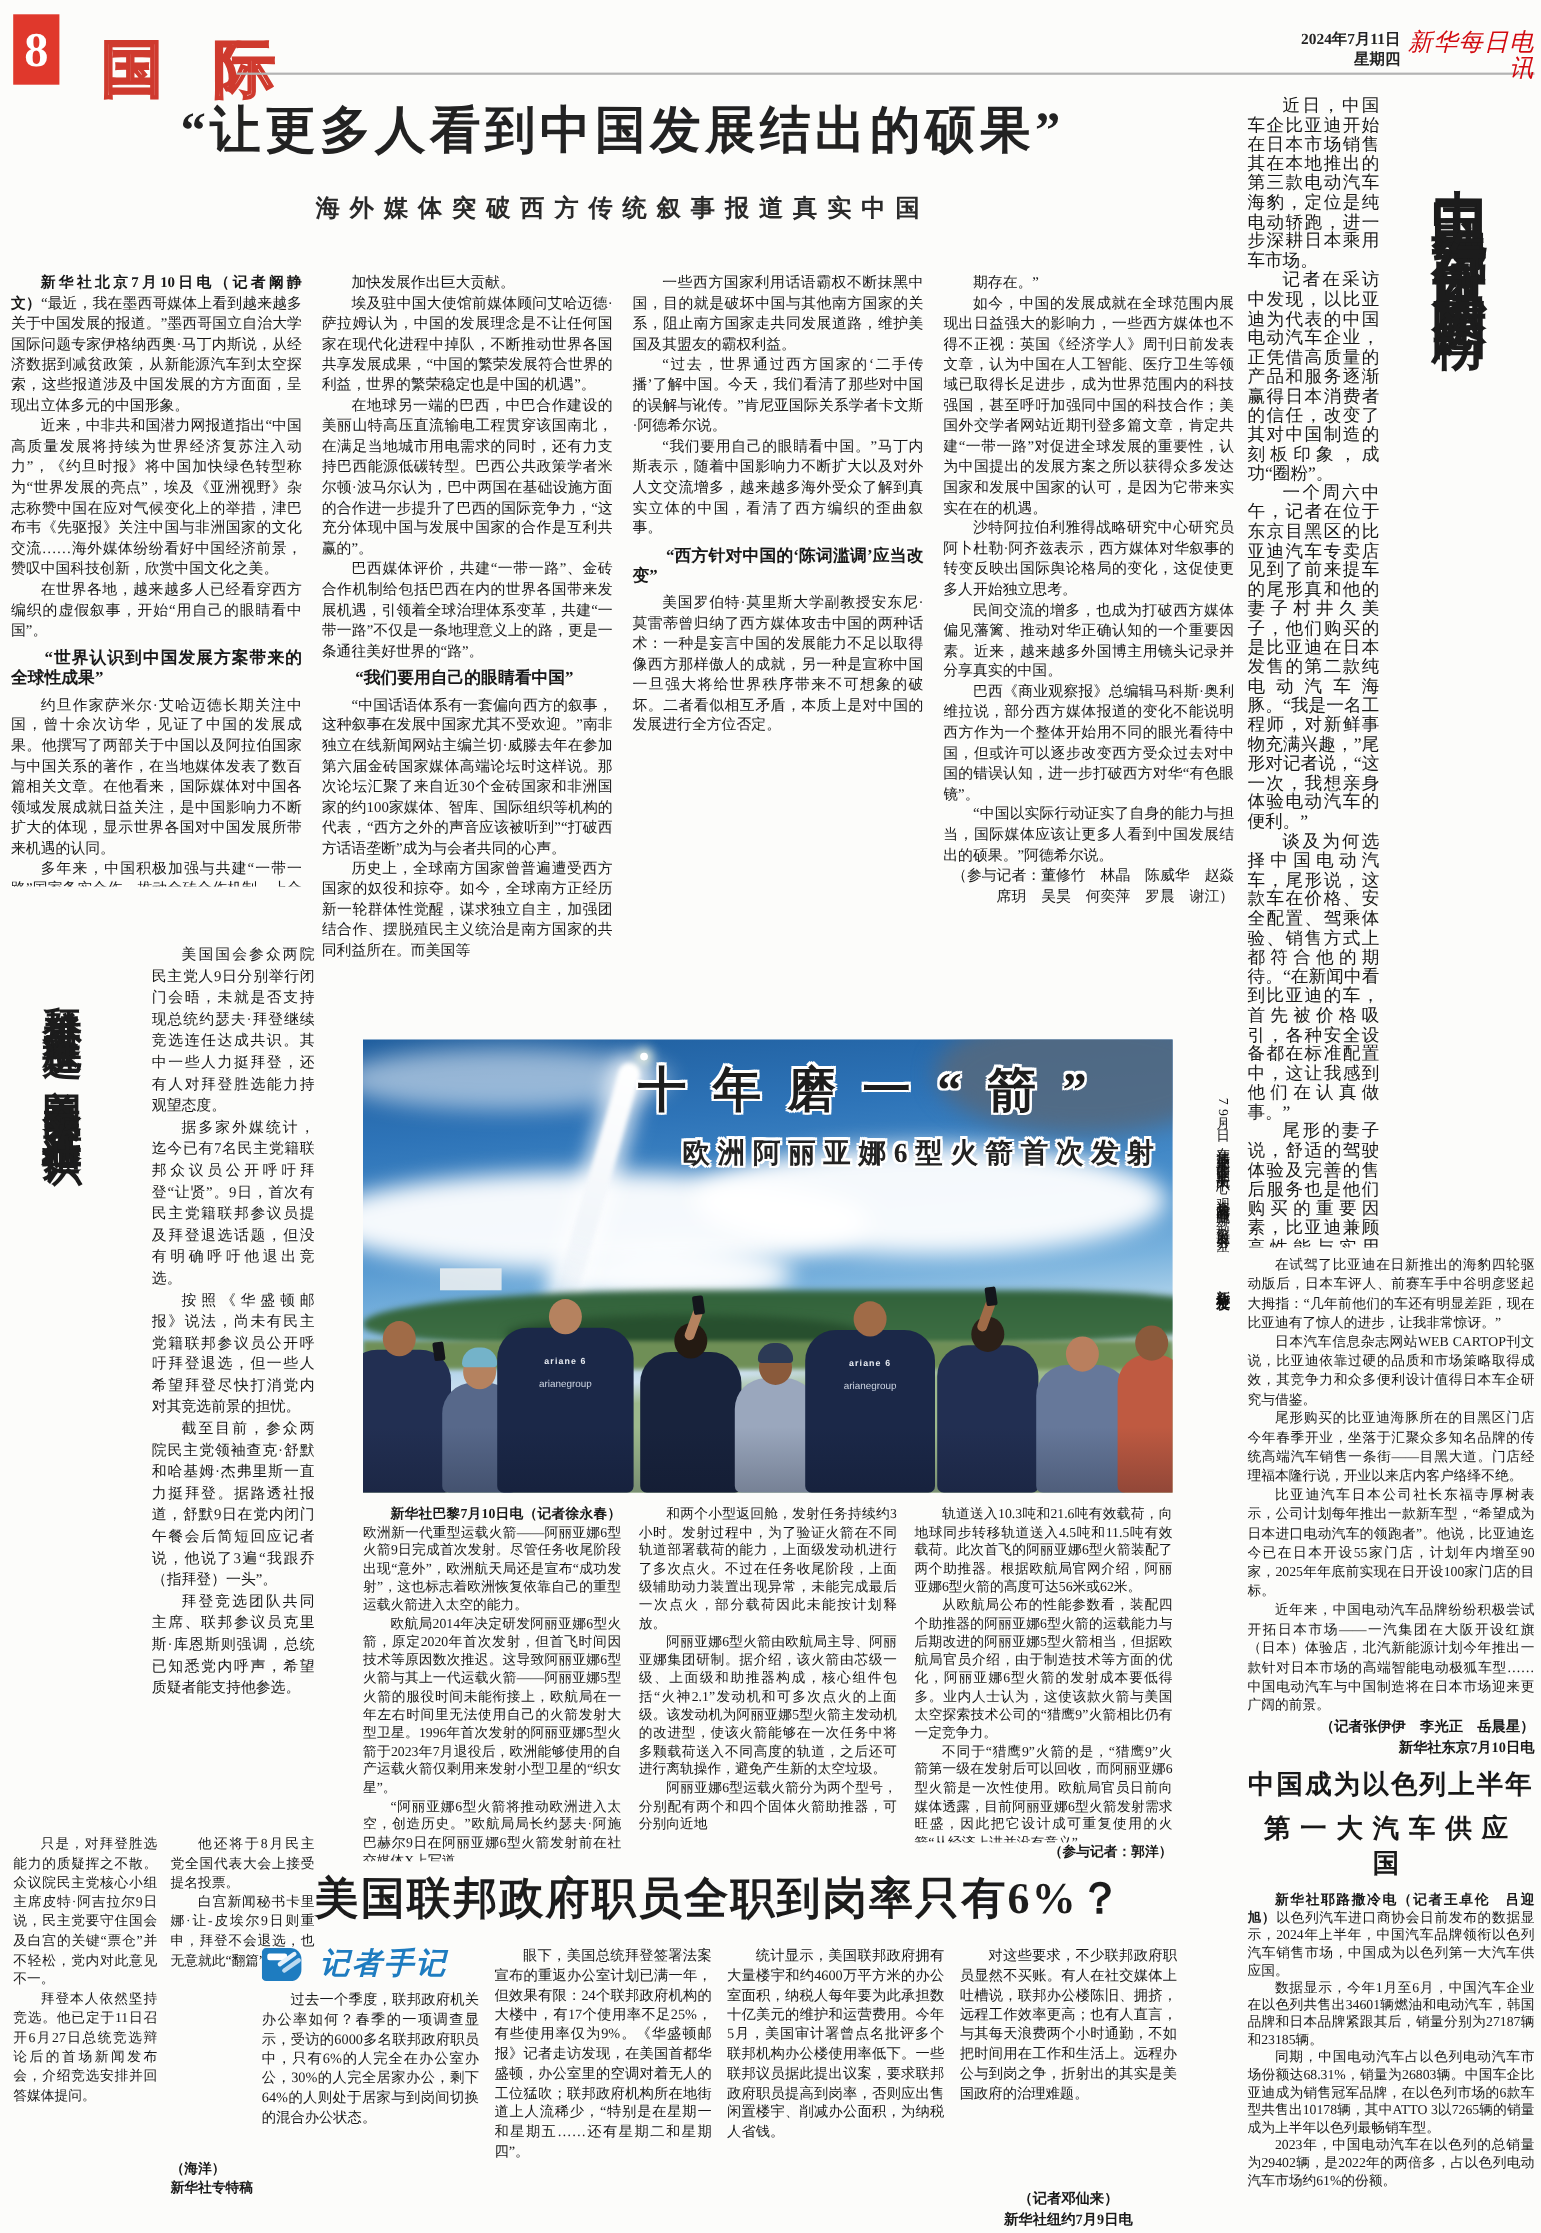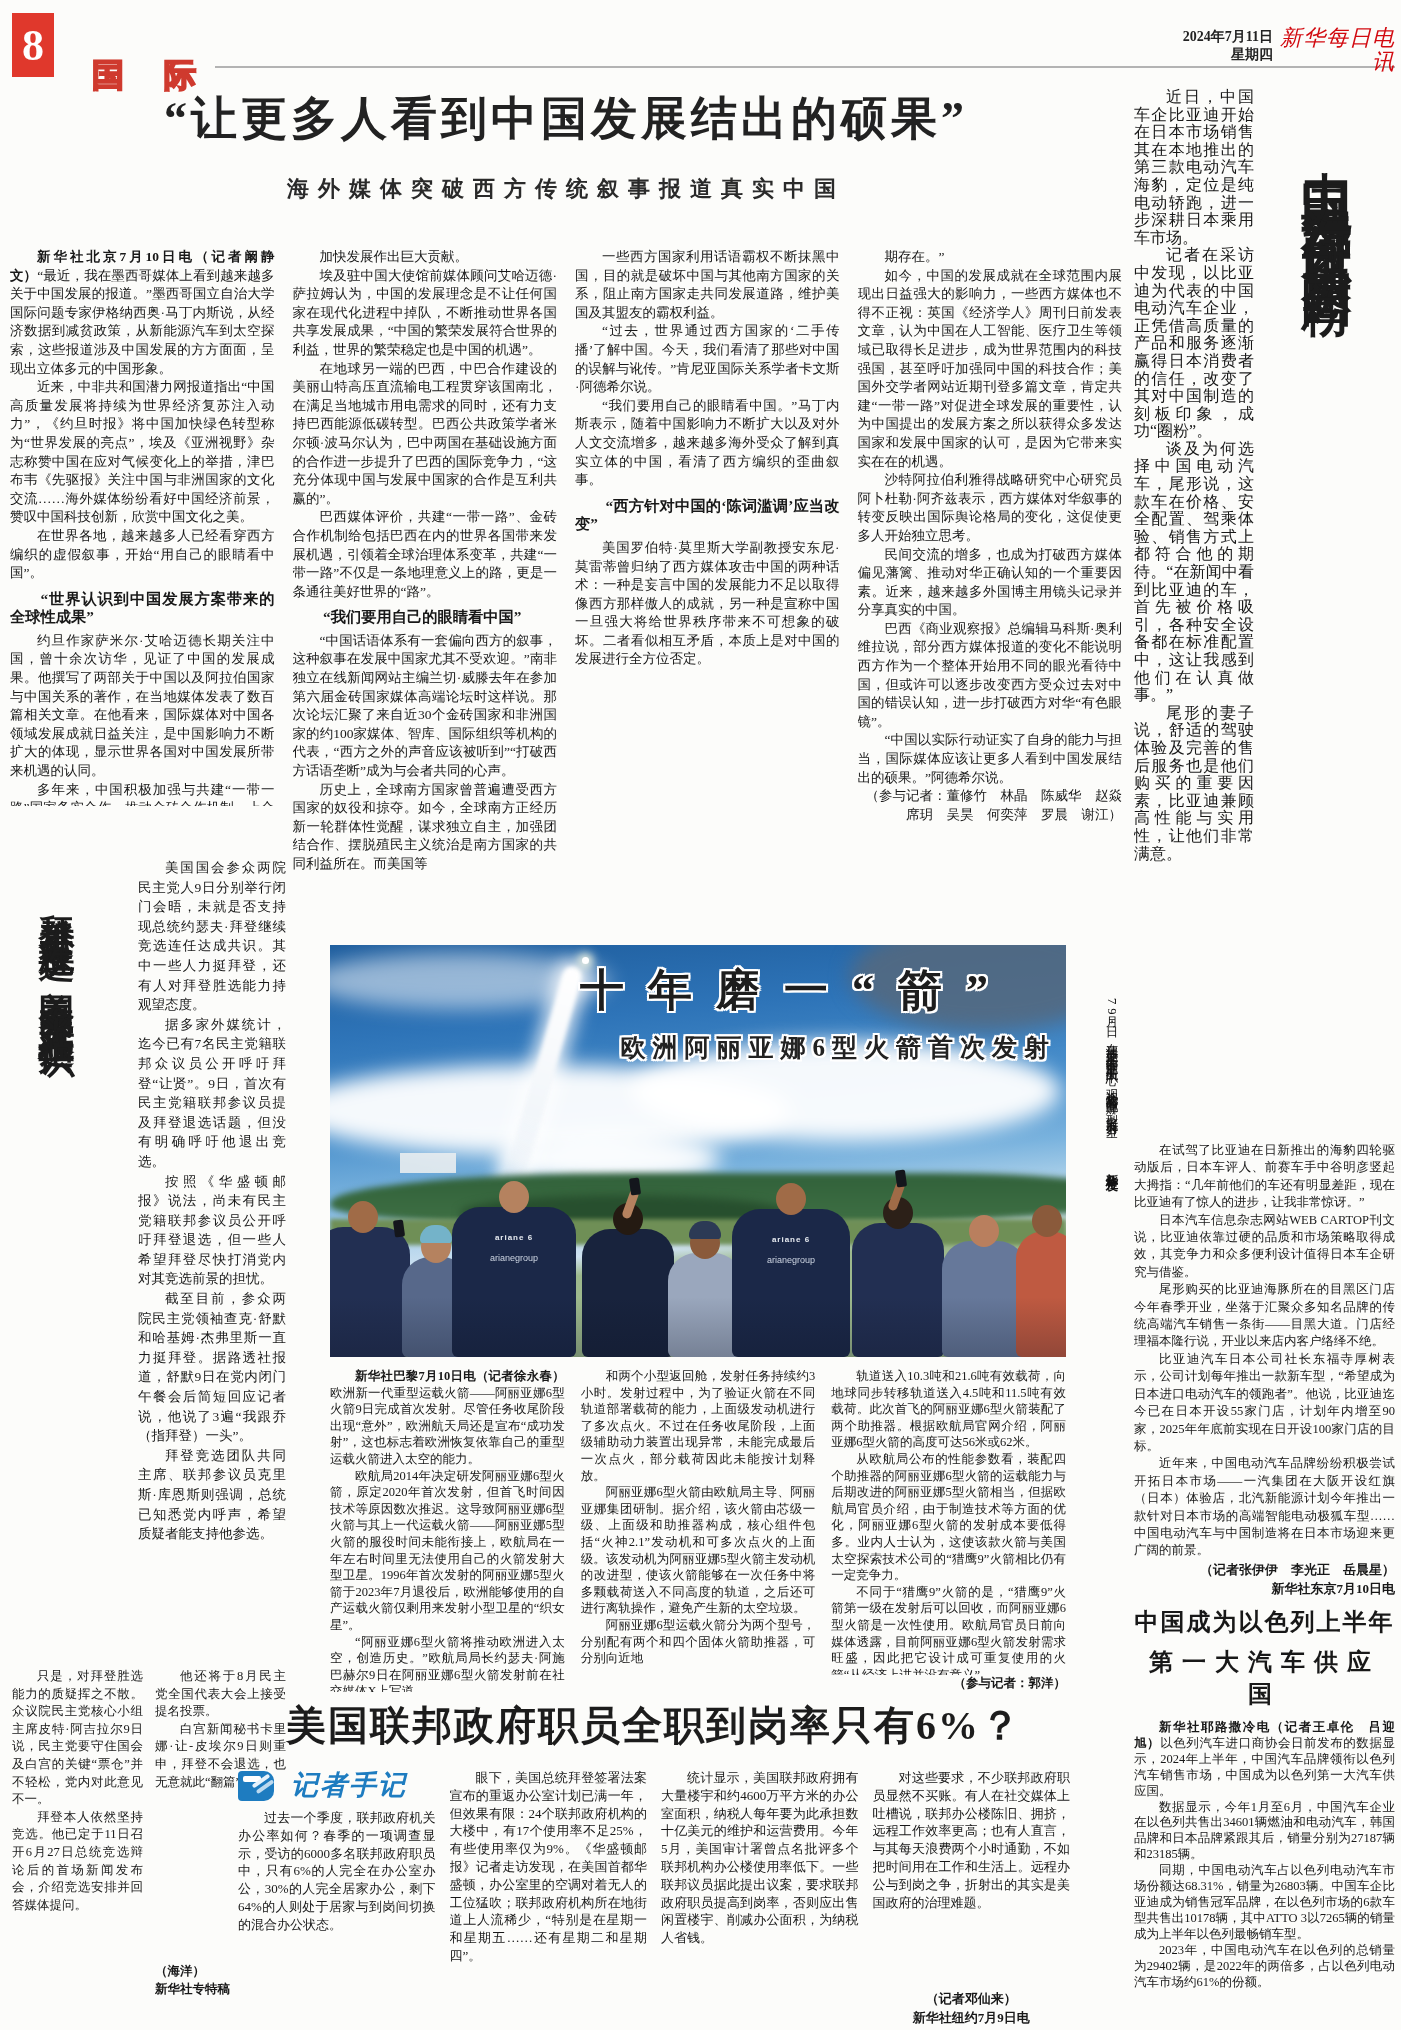--- a/index.html
+++ b/index.html
@@ -2,22 +2,22 @@
 <html><head>
 <meta charset="utf-8">
 <style>
   html,body{margin:0;padding:0;}
   body{width:1401px;height:2030px;position:relative;background:#fcfcfa;overflow:hidden;
        font-family:"Liberation Serif","DejaVu Serif",serif;color:#181818;}
   .abs{position:absolute;}
   
   .pageno{left:12px;top:13px;width:42px;height:64px;background:#e0382c;color:#fff;
           font-size:44px;font-weight:700;display:flex;align-items:center;justify-content:center;}
-  .section{left:92px;top:26px;font-size:32px;font-weight:700;letter-spacing:16px;color:#fff;
-           -webkit-text-stroke:2px #cf3a2e;text-shadow:0 0 1px #cf3a2e;margin-top:28px;}
+  .section{left:92px;top:26px;font-size:56px;font-weight:700;letter-spacing:16px;color:#fff;
+           -webkit-text-stroke:2px #cf3a2e;text-shadow:0 0 1px #cf3a2e;}
   .head-rule{left:215px;top:66px;width:1180px;height:2px;background:#b3b3b3;}
   .dateblock{right:128px;top:28px;text-align:right;font-size:14px;font-weight:700;line-height:18px;color:#222;}
   .masthead{right:6px;top:26px;width:122px;font-size:22px;font-weight:400;color:#d20a10;
             font-style:italic;letter-spacing:1px;line-height:1.1;text-align:right;}
   
   .para{margin:0;text-indent:2em;text-align:justify;}
   .para b{font-weight:700;}
   .para.sub{font-weight:700;font-size:1.13em;margin:7px 0 5px;}
   .para.end{text-indent:0;text-align:right;}
   
@@ -165,20 +165,21 @@
           <p class="para p">“中国以实际行动证实了自身的能力与担当，国际媒体应该让更多人看到中国发展结出的硕果。”阿德希尔说。</p>
           <p class="para end">（参与记者：董修竹　林晶　陈威华　赵焱　席玥　吴昊　何奕萍　罗晨　谢江）</p>
         </div>
     </div>
   </section>
 
   <aside class="abs ev-top">
     <div class="ev-col">
         <p class="para p">近日，中国车企比亚迪开始在日本市场销售其在本地推出的第三款电动汽车海豹，定位是纯电动轿跑，进一步深耕日本乘用车市场。</p>
         <p class="para p">记者在采访中发现，以比亚迪为代表的中国电动汽车企业，正凭借高质量的产品和服务逐渐赢得日本消费者的信任，改变了其对中国制造的刻板印象，成功“圈粉”。</p>
+        <p class="para p">一个周六中午，记者在位于东京目黑区的比亚迪汽车专卖店见到了前来提车的尾形真和他的妻子村井久美子，他们购买的是比亚迪在日本发售的第二款纯电动汽车海豚。“我是一名工程师，对新鲜事物充满兴趣，”尾形对记者说，“这一次，我想亲身体验电动汽车的便利。”</p>
         <p class="para p">谈及为何选择中国电动汽车，尾形说，这款车在价格、安全配置、驾乘体验、销售方式上都符合他的期待。“在新闻中看到比亚迪的车，首先被价格吸引，各种安全设备都在标准配置中，这让我感到他们在认真做事。”</p>
         <p class="para p">尾形的妻子说，舒适的驾驶体验及完善的售后服务也是他们购买的重要因素，比亚迪兼顾高性能与实用性，让他们非常满意。</p>
       </div>
     <div class="ev-head-wrap">
       <span class="v-head">中国电动汽车何以在日本『圈粉』</span>
     </div>
   </aside>
   <aside class="abs ev-bottom">
     <div class="flow">
         <p class="para p">在试驾了比亚迪在日新推出的海豹四轮驱动版后，日本车评人、前赛车手中谷明彦竖起大拇指：“几年前他们的车还有明显差距，现在比亚迪有了惊人的进步，让我非常惊讶。”</p>

